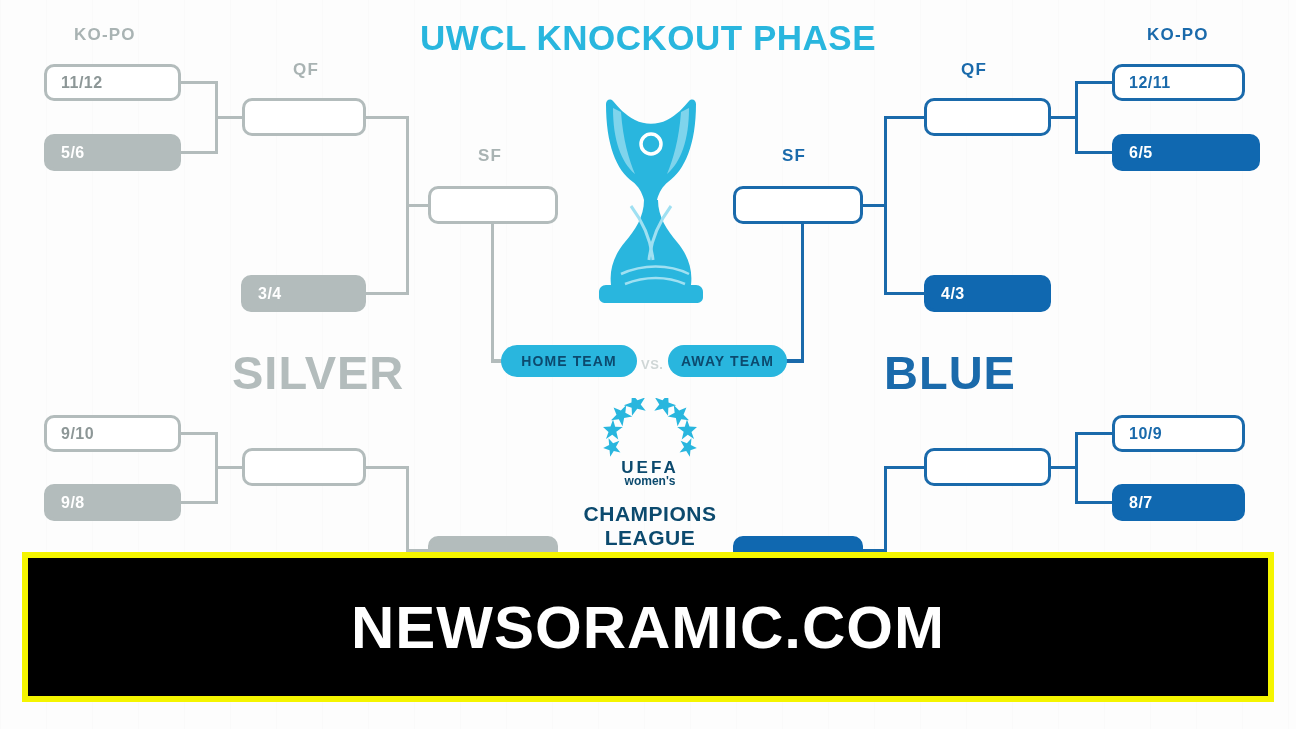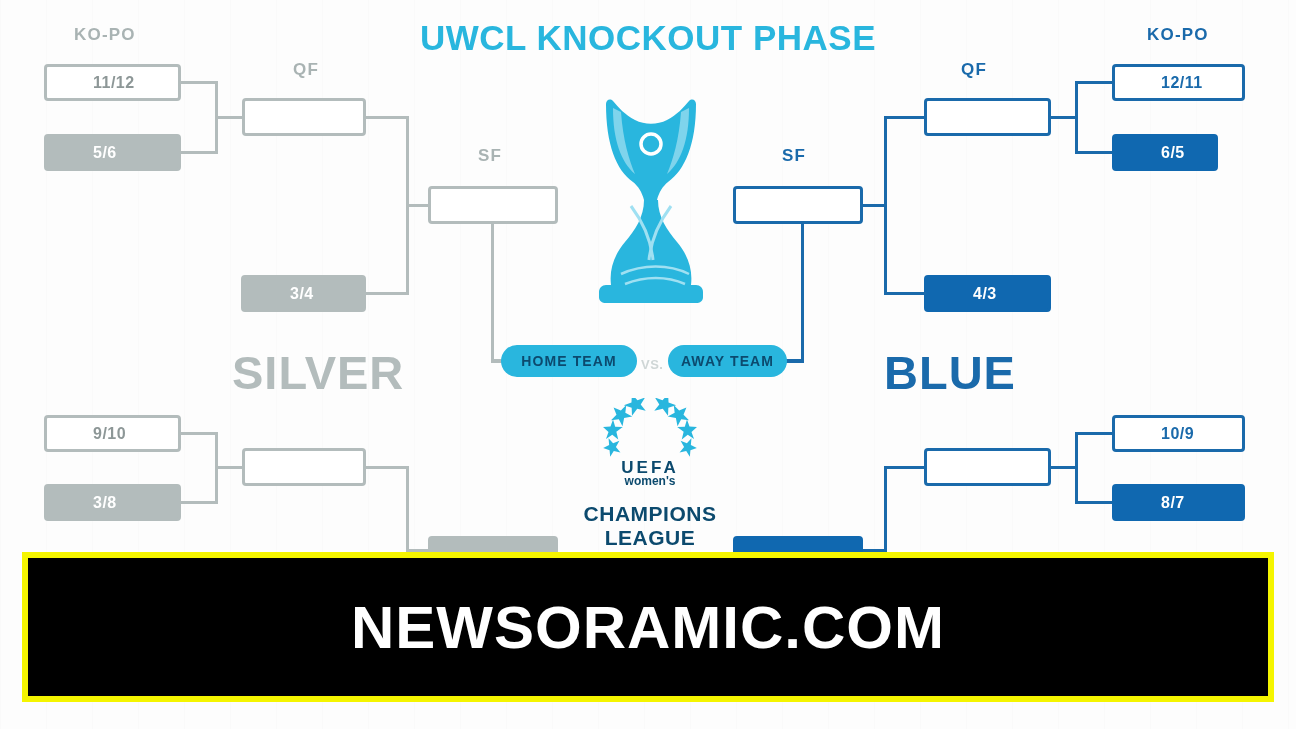--- a/index.html
+++ b/index.html
@@ -18,26 +18,25 @@
     background:repeating-linear-gradient(90deg,
       rgba(0,0,0,0.012) 0px, rgba(0,0,0,0.012) 1px,
       rgba(0,0,0,0) 1px, rgba(0,0,0,0) 46px);
     pointer-events:none;
   }
 
   
   .box{
     position:absolute;
     box-sizing:border-box;
-    border-radius:4px;
+    border-radius:10px;
     display:flex;align-items:center;
     font-weight:bold;
     letter-spacing:.5px;
     white-space:nowrap;
-    padding-left:32px;
   }
   .box .txt{padding-left:14px;}
 
   .box.silver-out{background:#ffffff;border:3px solid #b3bcbc;color:#8d9797;}
   .box.silver-fill{background:#b3bcbc;border:3px solid #b3bcbc;color:#ffffff;}
   .box.blue-out{background:#ffffff;border:3px solid #1a6aab;color:#1a6aab;}
   .box.blue-fill{background:#1068b0;border:3px solid #1068b0;color:#ffffff;}
 
   
   .line{position:absolute;}
@@ -144,21 +143,21 @@
     <span class="txt"></span>
   </div>
 
   <div class="line silver" style="left:491px;top:224px;width:3px;height:137px;"></div>
   <div class="line silver" style="left:491px;top:359px;width:16px;height:4px;"></div>
 
   <div class="box silver-out" style="left:44px;top:415px;width:137px;height:37px;">
     <span class="txt">9/10</span>
   </div>
   <div class="box silver-fill" style="left:44px;top:484px;width:137px;height:37px;">
-    <span class="txt">3/8</span>
+    <span class="txt">9/8</span>
   </div>
   <div class="line silver" style="left:181px;top:432px;width:37px;height:3px;"></div>
   <div class="line silver" style="left:181px;top:501px;width:37px;height:3px;"></div>
   <div class="line silver" style="left:215px;top:432px;width:3px;height:72px;"></div>
   <div class="line silver" style="left:215px;top:466px;width:27px;height:3px;"></div>
 
   <div class="box silver-out" style="left:242px;top:448px;width:124px;height:38px;">
     <span class="txt"></span>
   </div>
   <div class="line silver" style="left:366px;top:466px;width:43px;height:3px;"></div>
@@ -171,21 +170,21 @@
 
   <div class="sidetitle silver" style="left:232px;top:345px;">SILVER</div>
 
   <div class="rlabel blue" style="left:1147px;top:25px;">KO-PO</div>
   <div class="rlabel blue" style="left:961px;top:60px;">QF</div>
   <div class="rlabel blue" style="left:782px;top:146px;">SF</div>
 
   <div class="box blue-out" style="left:1112px;top:64px;width:133px;height:37px;">
     <span class="txt">12/11</span>
   </div>
-  <div class="box blue-fill" style="left:1112px;top:134px;width:106px;height:37px;">
+  <div class="box blue-fill" style="left:1112px;top:134px;width:148px;height:37px;">
     <span class="txt">6/5</span>
   </div>
   <div class="line blue" style="left:1075px;top:81px;width:37px;height:3px;"></div>
   <div class="line blue" style="left:1075px;top:151px;width:37px;height:3px;"></div>
   <div class="line blue" style="left:1075px;top:81px;width:3px;height:73px;"></div>
   <div class="line blue" style="left:1050px;top:116px;width:28px;height:3px;"></div>
 
   <div class="box blue-out" style="left:924px;top:98px;width:127px;height:38px;">
     <span class="txt"></span>
   </div>

